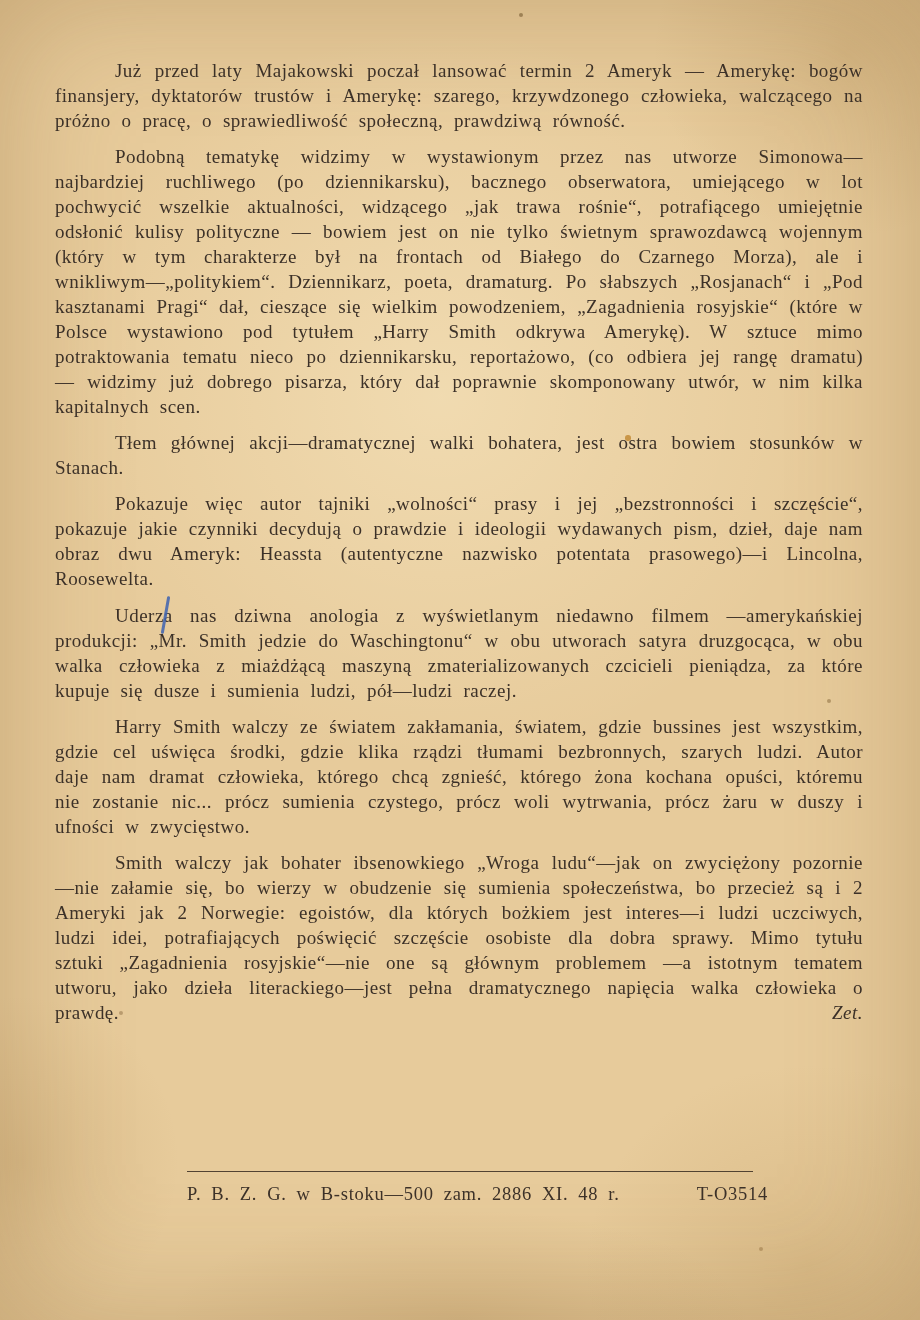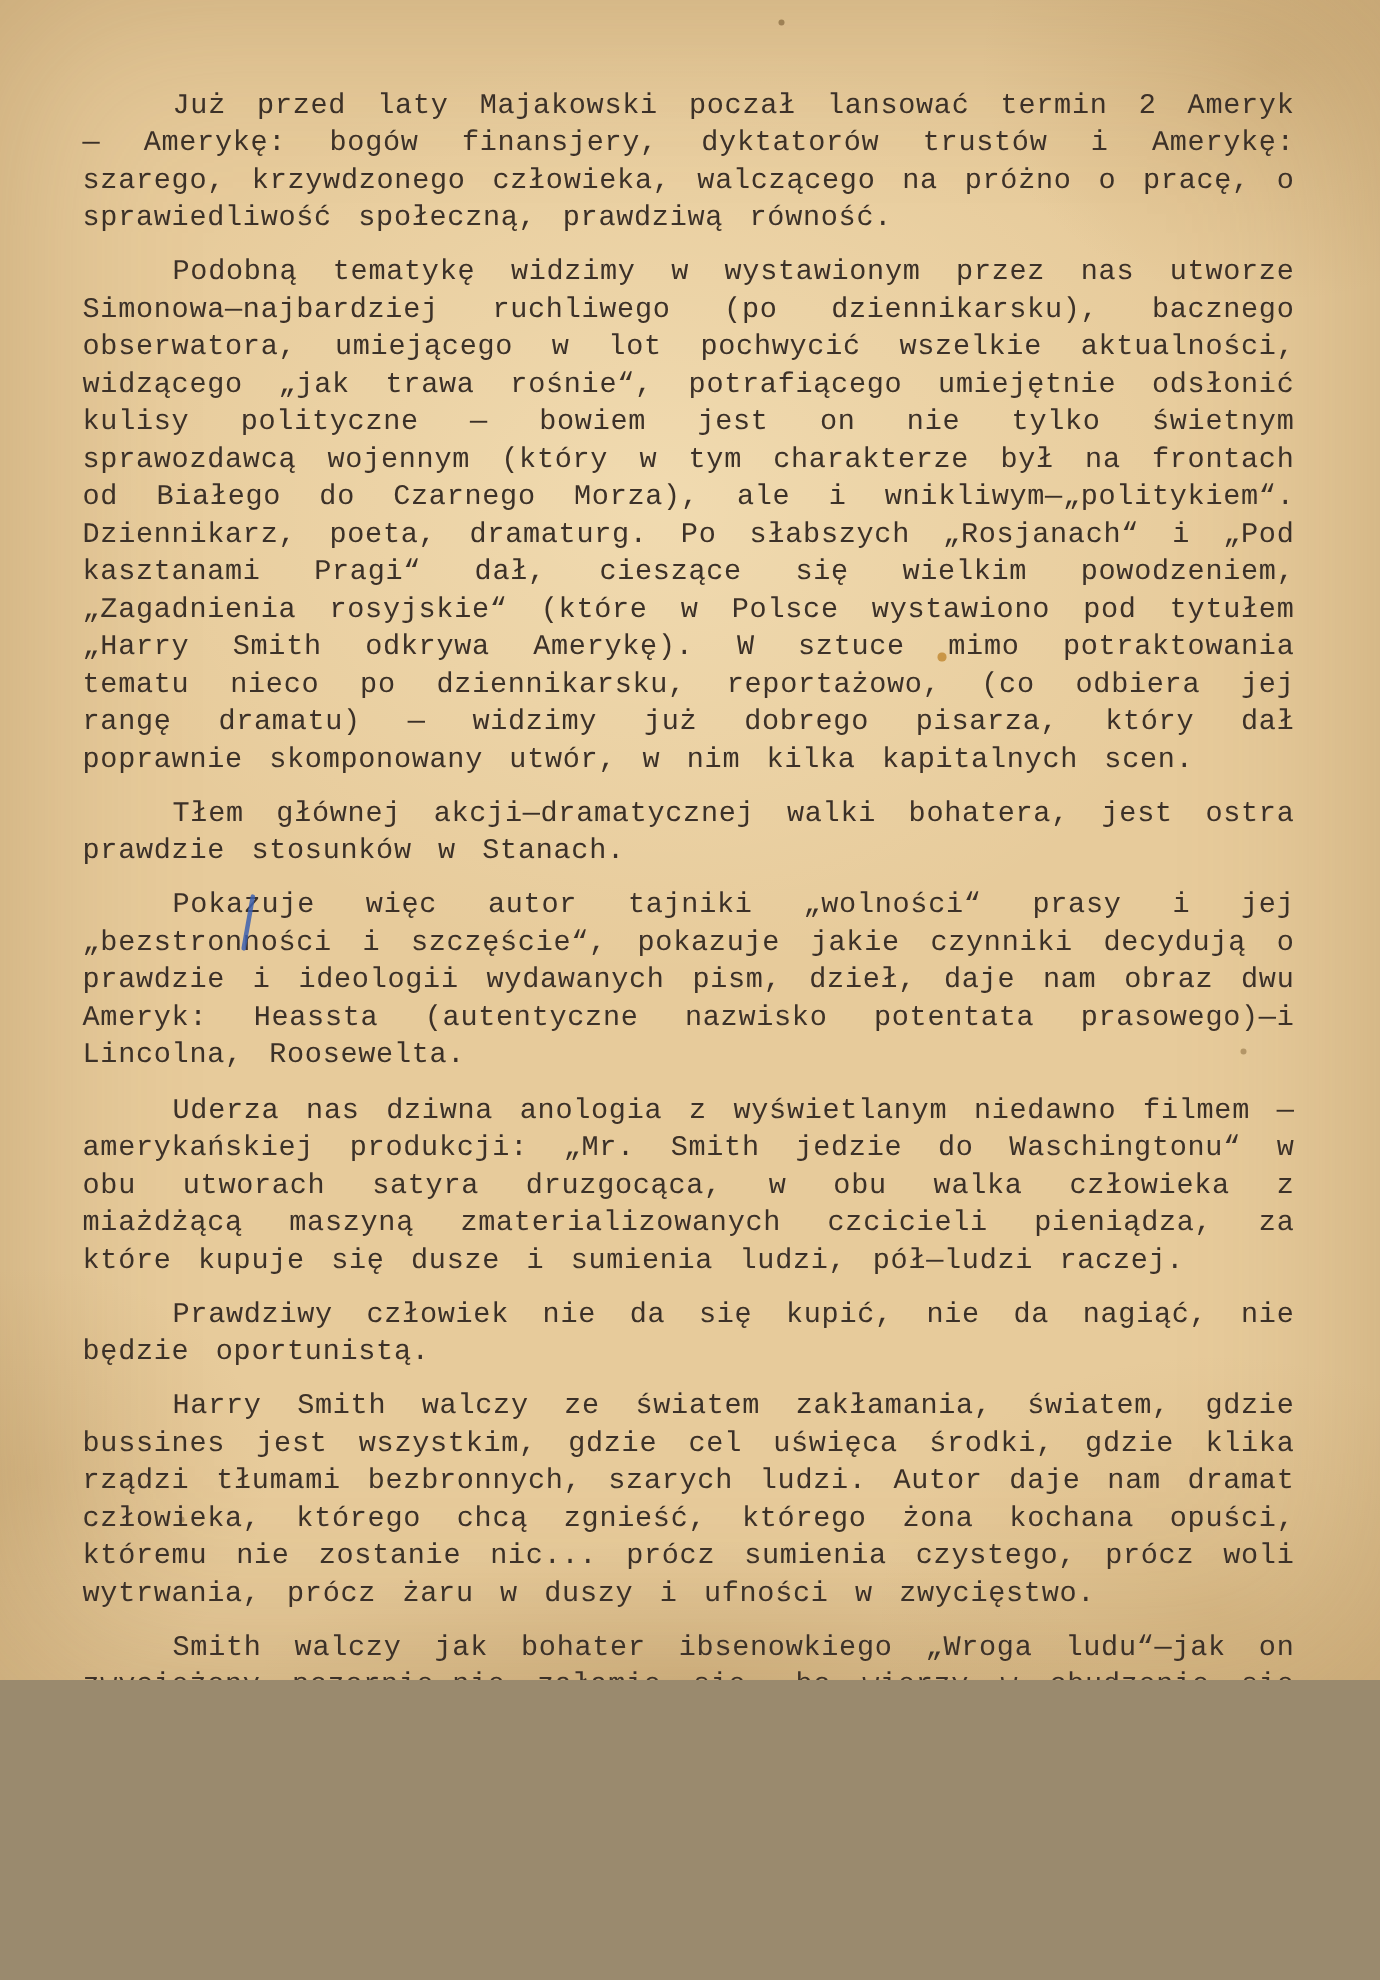--- a/index.html
+++ b/index.html
@@ -8,31 +8,31 @@
     --mark: #3d62b0;
   }
   html, body {
     margin: 0;
     padding: 0;
     background: #9a8a6e;
   }
   .page {
     position: relative;
     width: 920px;
-    height: 1120px;
+    height: 1320px;
     margin: 0 auto;
     background-color: var(--paper);
     background-image:
       radial-gradient(ellipse 60% 40% at 48% 30%, rgba(255,242,208,0.40), rgba(255,242,208,0) 70%),
       radial-gradient(ellipse 30% 20% at 92% 4%, rgba(158,118,60,0.22), rgba(158,118,60,0) 70%),
       radial-gradient(ellipse 25% 18% at 2% 88%, rgba(158,118,60,0.18), rgba(158,118,60,0) 70%),
       radial-gradient(ellipse 35% 22% at 88% 96%, rgba(168,128,66,0.20), rgba(168,128,66,0) 70%),
       radial-gradient(ellipse 45% 12% at 50% 100%, rgba(150,110,55,0.16), rgba(150,110,55,0) 70%);
     overflow: hidden;
-    font-family: Liberation Mono, monospace;
+    font-family: Liberation Serif, serif;
     color: var(--ink);
   }
   .vignette {
     position: absolute;
     inset: 0;
     box-shadow: inset 0 0 130px rgba(130,92,40,0.33);
     pointer-events: none;
   }
   .text-block {
     position: absolute;
@@ -106,24 +106,23 @@
 </head>
 <body>
 
 <div class="page">
   <div class="vignette"></div>
   <div class="specks"></div>
 
   <main class="text-block">
     <p class="para">Już przed laty Majakowski poczał lansować termin 2 Ameryk — Amerykę: bogów finansjery, dyktatorów trustów i Amerykę: szarego, krzywdzonego człowieka, walczącego na próżno o pracę, o sprawiedliwość społeczną, prawdziwą równość.</p>
     <p class="para">Podobną tematykę widzimy w wystawionym przez nas utworze Simonowa—najbardziej ruchliwego (po dziennikarsku), bacznego obserwatora, umiejącego w lot pochwycić wszelkie aktualności, widzącego „jak trawa rośnie“, potrafiącego umiejętnie odsłonić kulisy polityczne — bowiem jest on nie tylko świetnym sprawozdawcą wojennym (który w tym charakterze był na frontach od Białego do Czarnego Morza), ale i wnikliwym—„politykiem“. Dziennikarz, poeta, dramaturg. Po słabszych „Rosjanach“ i „Pod kasztanami Pragi“ dał, cieszące się wielkim powodzeniem, „Zagadnienia rosyjskie“ (które w Polsce wystawiono pod tytułem „Harry Smith odkrywa Amerykę). W sztuce mimo potraktowania tematu nieco po dziennikarsku, reportażowo, (co odbiera jej rangę dramatu) — widzimy już dobrego pisarza, który dał poprawnie skomponowany utwór, w nim kilka kapitalnych scen.</p>
-    <p class="para">Tłem głównej akcji—dramatycznej walki bohatera, jest ostra prawdzie stosunków w Stanach.</p>
+    <p class="para">Tłem głównej akcji—dramatycznej walki bohatera, jest ostra bowiem stosunków w Stanach.</p>
     <p class="para">Pokazuje więc autor tajniki „wolności“ prasy i jej „bezstronności i szczęście“, pokazuje jakie czynniki decydują o prawdzie i ideologii wydawanych pism, dzieł, daje nam obraz dwu Ameryk: Heassta (autentyczne nazwisko potentata prasowego)—i Lincolna, Roosewelta.</p>
     <p class="para tight">Uderza nas dziwna anologia z wyświetlanym niedawno filmem —amerykańskiej produkcji: „Mr. Smith jedzie do Waschingtonu“ w obu utworach satyra druzgocąca, w obu walka człowieka z miażdżącą maszyną zmaterializowanych czcicieli pieniądza, za które kupuje się dusze i sumienia ludzi, pół—ludzi raczej.</p>
-    <p class="para">Prawdziwy człowiek nie da się kupić, nie da nagiąć, nie będzie oportunistą.</p>
     <p class="para">Harry Smith walczy ze światem zakłamania, światem, gdzie bussines jest wszystkim, gdzie cel uświęca środki, gdzie klika rządzi tłumami bezbronnych, szarych ludzi. Autor daje nam dramat człowieka, którego chcą zgnieść, którego żona kochana opuści, któremu nie zostanie nic... prócz sumienia czystego, prócz woli wytrwania, prócz żaru w duszy i ufności w zwycięstwo.</p>
     <p class="para"><span>Smith walczy jak bohater ibsenowkiego „Wroga ludu“—jak on zwyciężony pozornie—nie załamie się, bo wierzy w obudzenie się sumienia społeczeństwa, bo przecież są i 2 Ameryki jak 2 Norwegie: egoistów, dla których bożkiem jest interes—i ludzi uczciwych, ludzi idei, potrafiających poświęcić szczęście osobiste dla dobra sprawy. Mimo tytułu sztuki „Zagadnienia rosyjskie“—nie one są głównym problemem —a istotnym tematem utworu, jako dzieła literackiego—jest pełna dramatycznego napięcia walka człowieka o prawdę.</span><span class="signature">Zet.</span></p>
   </main>
 
   <div class="ink-mark"></div>
 
   <footer>
     <div class="footer-rule"></div>
     <div class="footer-row">
       <span>P. B. Z. G. w B-stoku—500 zam. 2886 XI. 48 r.</span>

